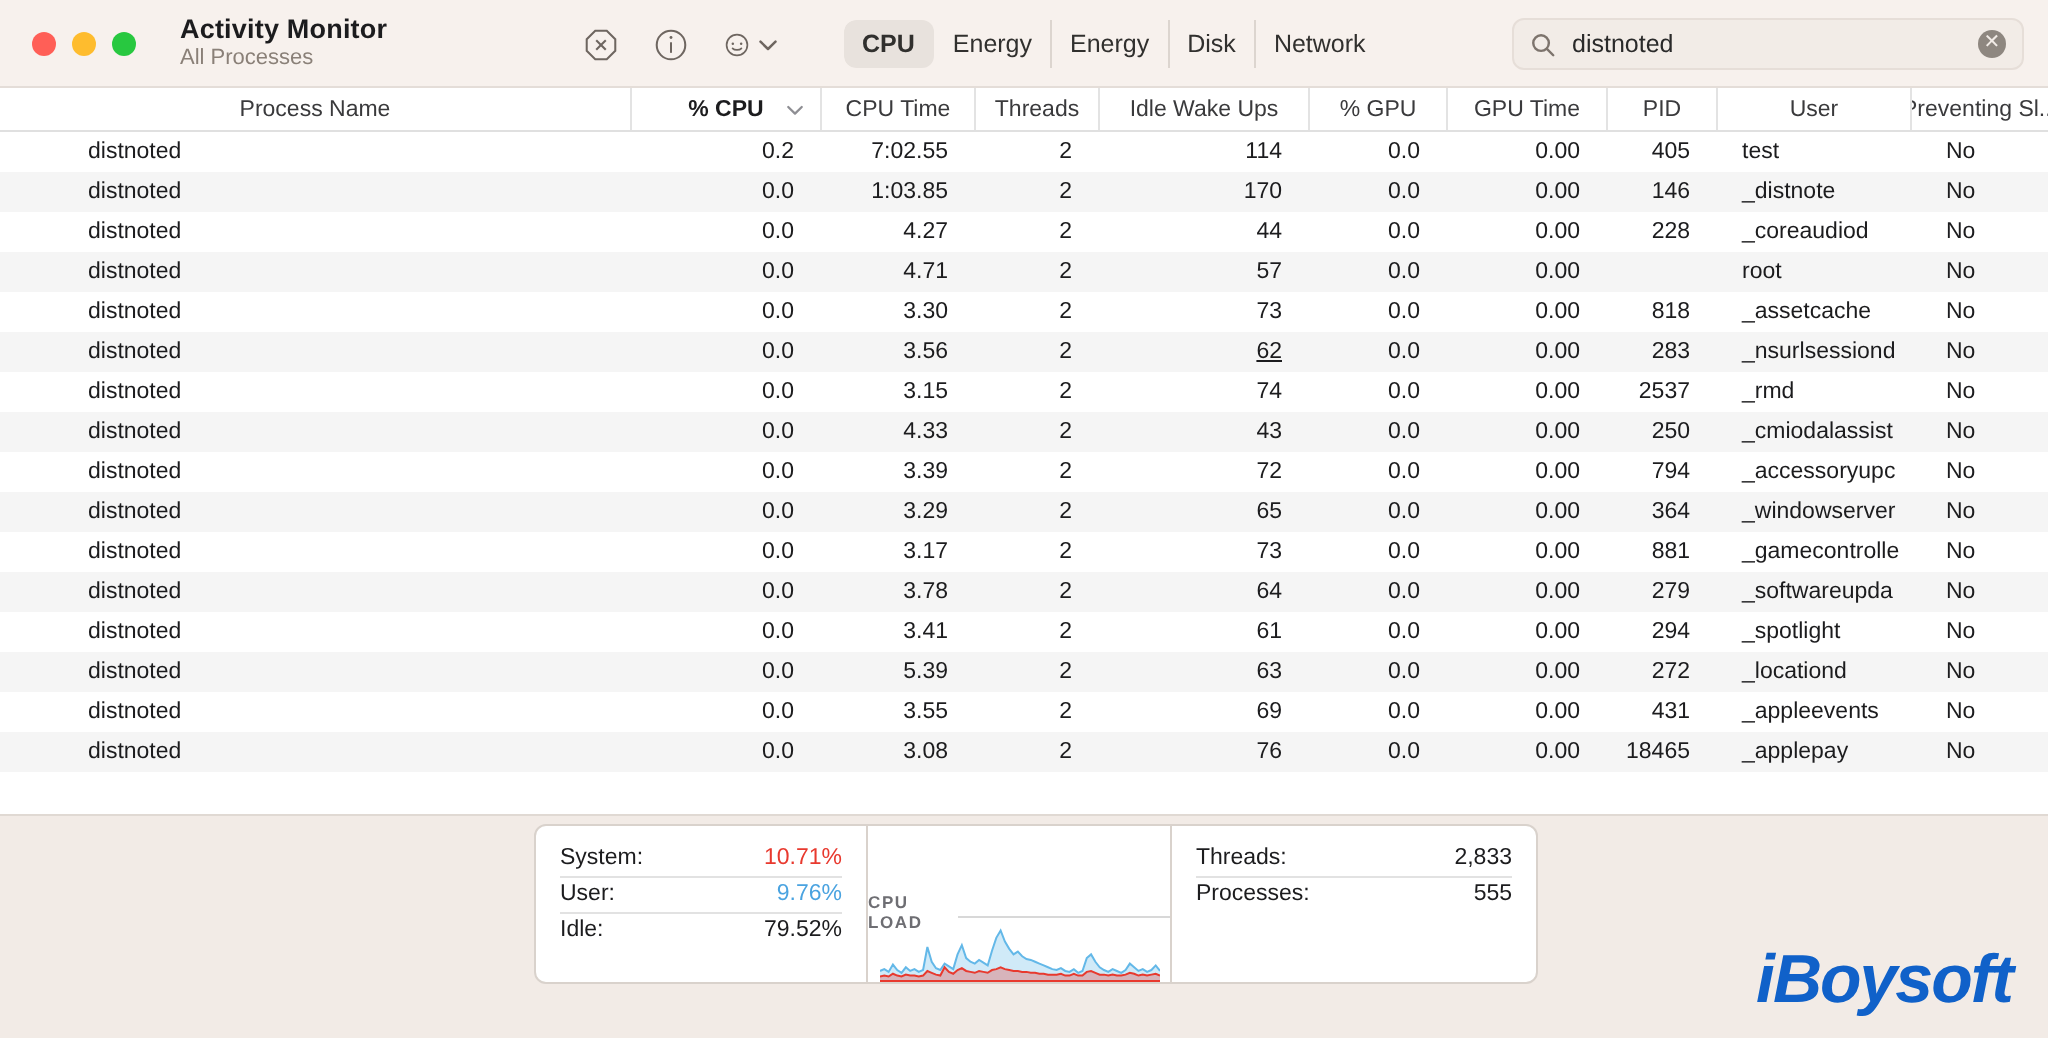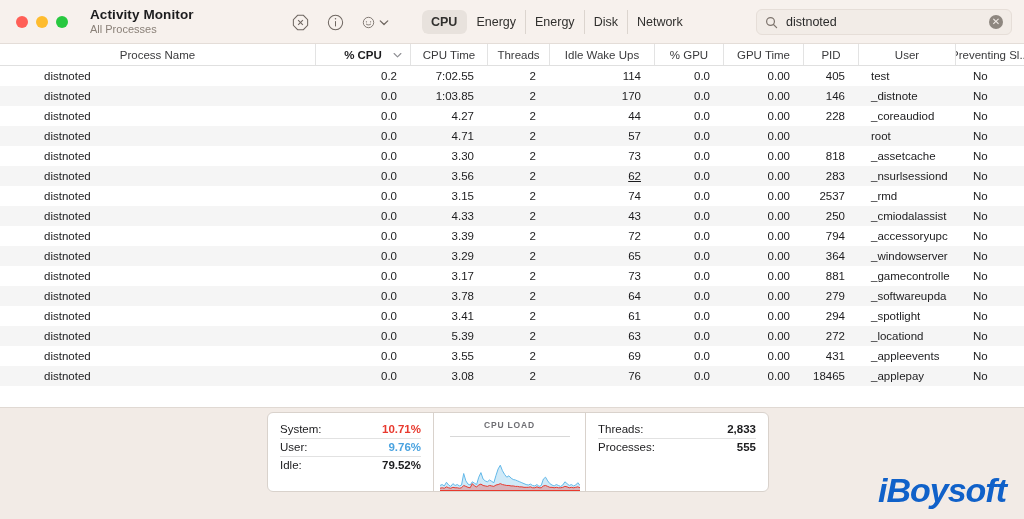--- a/index.html
+++ b/index.html
@@ -244,28 +244,28 @@
   .stat-row {
     display: flex;
     justify-content: space-between;
     align-items: center;
     font-size: 11.5px;
     color: #1c1c1e;
     padding: 2px 0 3px 0;
     border-bottom: 1px solid #e2e2e2;
   }
   .stat-row:last-child { border-bottom: none; }
-  .stat-val { font-weight: bold; }
+  .stat-val { font-weight: normal; }
 
   .graph-col {
     width: 152px;
     box-sizing: border-box;
     border-right: 1px solid #d9d2cc;
     display: flex;
-    flex-direction: column;
+    flex-direction: row;
     align-items: center;
     padding-top: 7px;
     position: relative;
   }
   .graph-title {
     font-size: 8.5px;
     letter-spacing: 0.8px;
     color: #6e6e73;
     font-weight: bold;
   }

